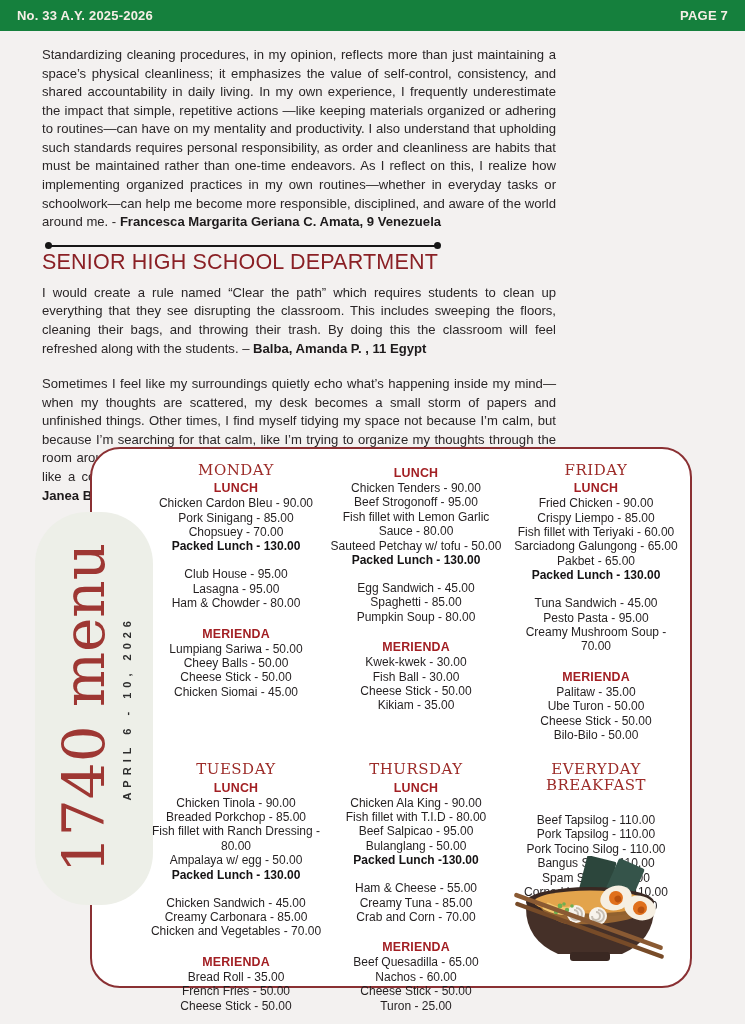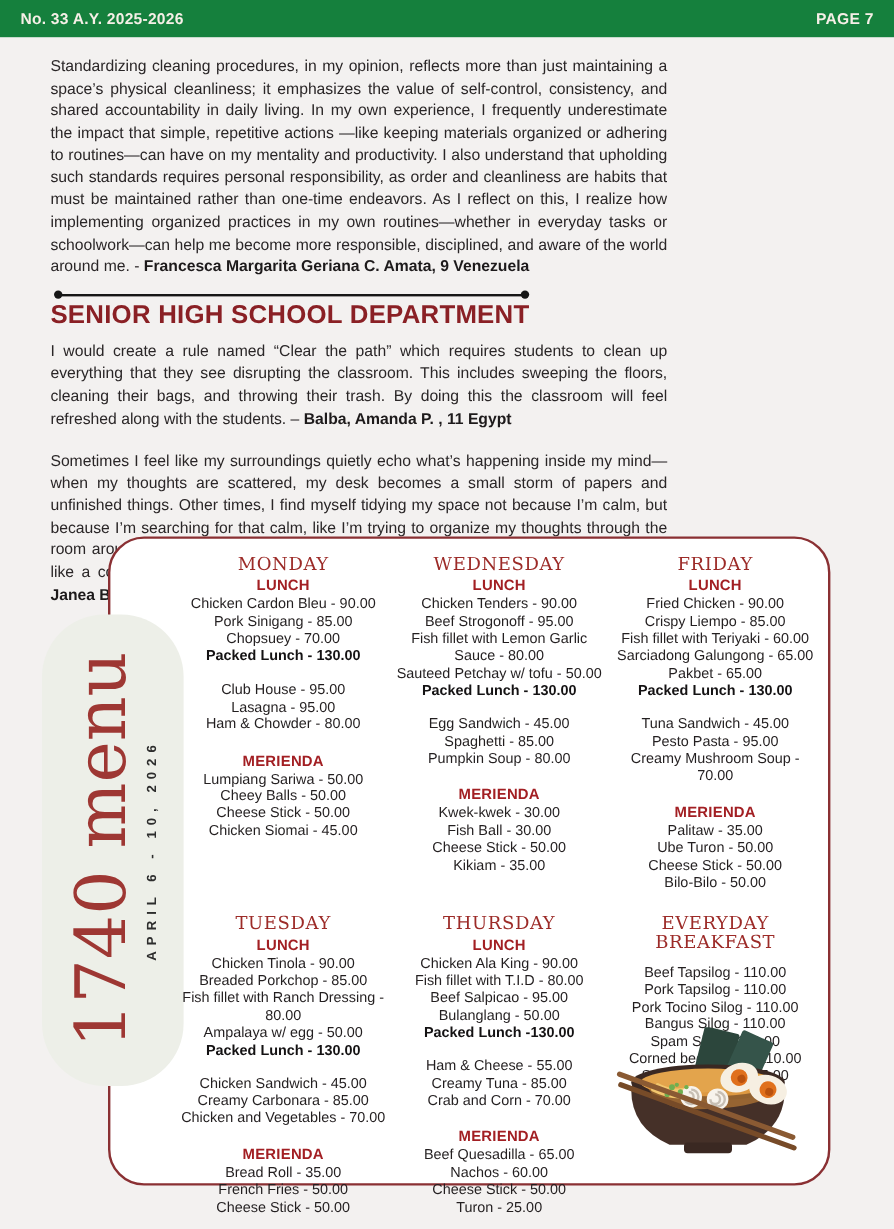--- a/index.html
+++ b/index.html
@@ -27,21 +27,21 @@
   .rule{
     position:relative;height:2px;background:#161616;width:390px;margin:8px 0 3px 6px;
   }
   .rule::before,.rule::after{
     content:"";position:absolute;top:-2.5px;width:7px;height:7px;border-radius:50%;background:#161616;
   }
   .rule::before{left:-3px;}
   .rule::after{right:-3px;}
   h1.section{
     margin:0 0 9px 0;
-    font-size:21.5px;font-weight:700;letter-spacing:.2px;color:#8a2025;
+    font-size:21.5px;font-weight:400;letter-spacing:.2px;color:#8a2025;
   }
   
   .card{
     position:absolute;left:90px;top:447px;width:602px;height:541px;
     background:#ffffff;border:2px solid #8a3033;border-radius:30px;
     box-sizing:border-box;
   }
   .pill{
     position:absolute;left:-57px;top:63px;width:118px;height:393px;
     background:#edefe8;border-radius:52px;
@@ -123,21 +123,20 @@
       <div class="cat">MERIENDA</div>
       <ul class="plain">
           <li class="mi">Lumpiang Sariwa - 50.00</li>
           <li class="mi">Cheey Balls - 50.00</li>
           <li class="mi">Cheese Stick - 50.00</li>
           <li class="mi">Chicken Siomai - 45.00</li>
         </ul>
     </div>
 
     <div class="day">
-      <h3>WEDNESDAY</h3>
       <div class="cat">LUNCH</div>
       <ul class="plain">
           <li class="mi">Chicken Tenders - 90.00</li>
           <li class="mi">Beef Strogonoff - 95.00</li>
           <li class="mi">Fish fillet with Lemon Garlic Sauce - 80.00</li>
           <li class="mi">Sauteed Petchay w/ tofu - 50.00</li>
         </ul>
       <div class="packed">Packed Lunch - 130.00</div>
       <div class="gap"></div>
       <ul class="plain">
@@ -227,21 +226,21 @@
       <div class="cat">MERIENDA</div>
       <ul class="plain">
           <li class="mi">Beef Quesadilla - 65.00</li>
           <li class="mi">Nachos - 60.00</li>
           <li class="mi">Cheese Stick - 50.00</li>
           <li class="mi">Turon - 25.00</li>
         </ul>
     </div>
 
     <div class="day">
-      <h3 style="max-width:150px;margin:0 auto 10px;text-align:center;">EVERYDAY BREAKFAST</h3>
+      <h3 style="max-width:150px;margin:0 auto 20px;text-align:center;">EVERYDAY BREAKFAST</h3>
       <ul class="plain">
           <li class="mi">Beef Tapsilog - 110.00</li>
           <li class="mi">Pork Tapsilog - 110.00</li>
           <li class="mi">Pork Tocino Silog - 110.00</li>
           <li class="mi">Bangus Silog - 110.00</li>
           <li class="mi">Spam Silog - 110.00</li>
           <li class="mi">Corned beef Hash - 110.00</li>
           <li class="mi">Scrambled Egg - 15.00</li>
           <li class="mi">Boiled Egg - 15.00</li>
         </ul>

